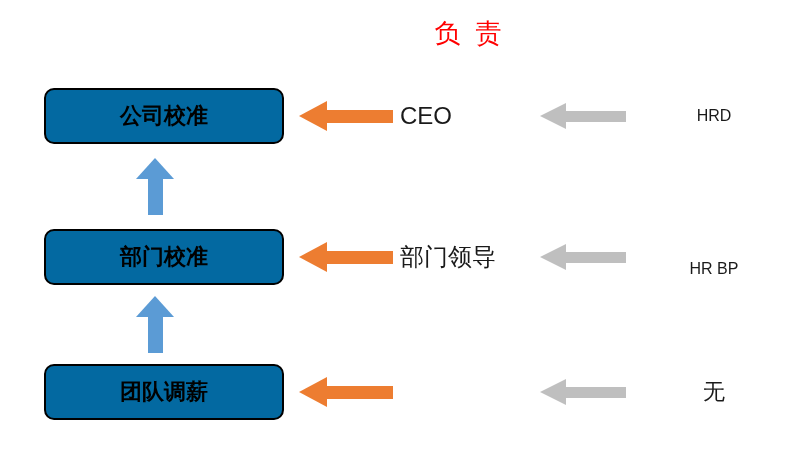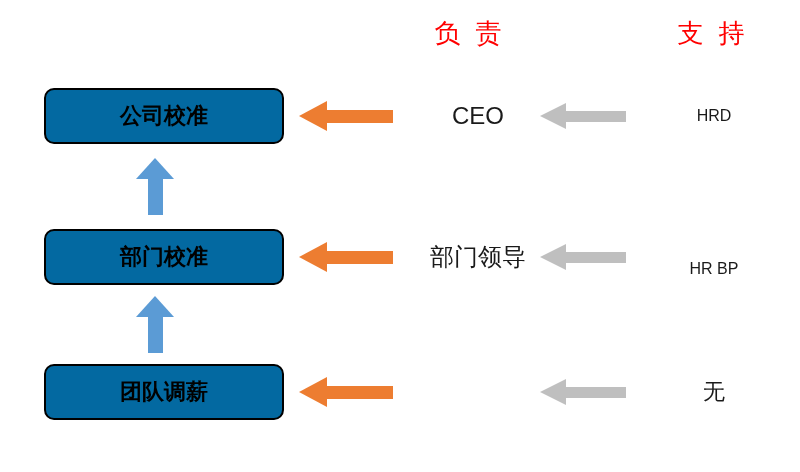--- a/index.html
+++ b/index.html
@@ -43,23 +43,22 @@
     display: flex;
     align-items: center;
     justify-content: center;
     font-size: 22px;
     font-weight: bold;
     color: #000000;
     box-sizing: border-box;
   }
   .resp-label {
     position: absolute;
-    left: 410px;
+    left: 400px;
     width: 136px;
-    text-align: center;
     font-size: 24px;
     line-height: 30px;
     color: #1a1a1a;
     white-space: nowrap;
   }
   .sup-label {
     position: absolute;
     left: 650px;
     width: 128px;
     text-align: center;
@@ -121,21 +120,20 @@
     height: 36px;
     background: var(--blue, #5B9BD5);
   }
 </style>
 </head>
 <body>
 
 <div class="stage">
 
   <div class="col-header" id="hdr-resp">负 责</div>
-  <div class="col-header" id="hdr-sup">支 持</div>
 
   <div class="box" style="top:88px">
     <span>公司校准</span>
   </div>
   <div class="arrow-left orange" style="top:101px;left:299px">
     <span class="head"></span>
     <span class="shaft"></span>
   </div>
   <div class="resp-label" style="top:101px">CEO</div>
   <div class="arrow-left gray" style="top:103px;left:540px">

